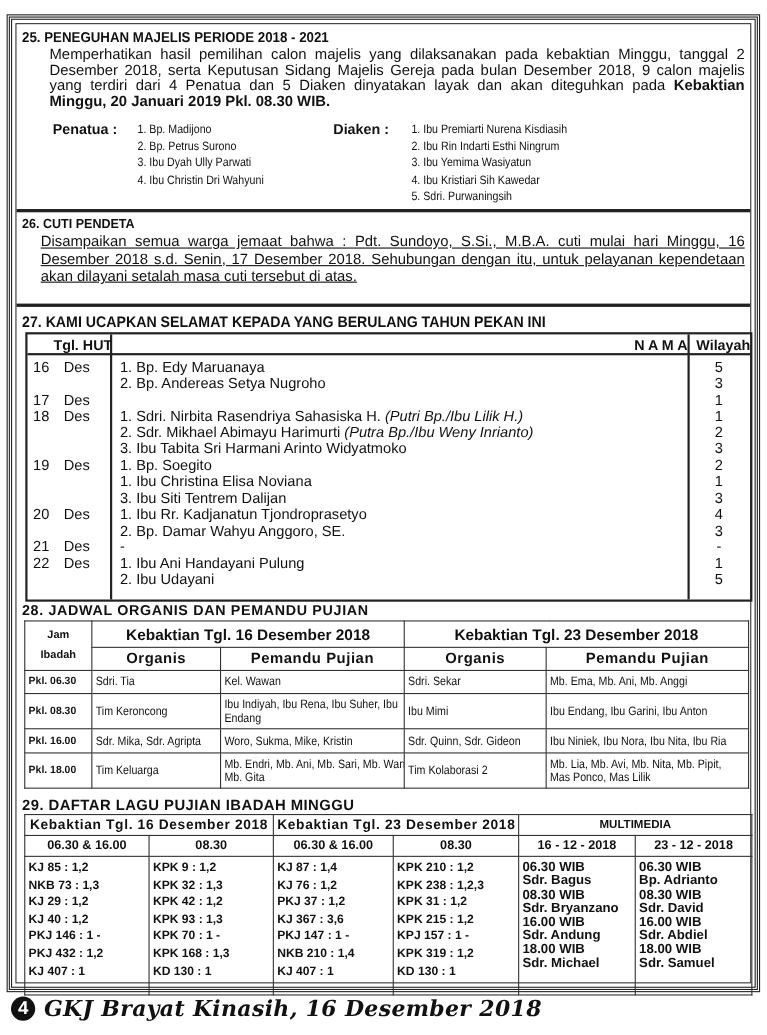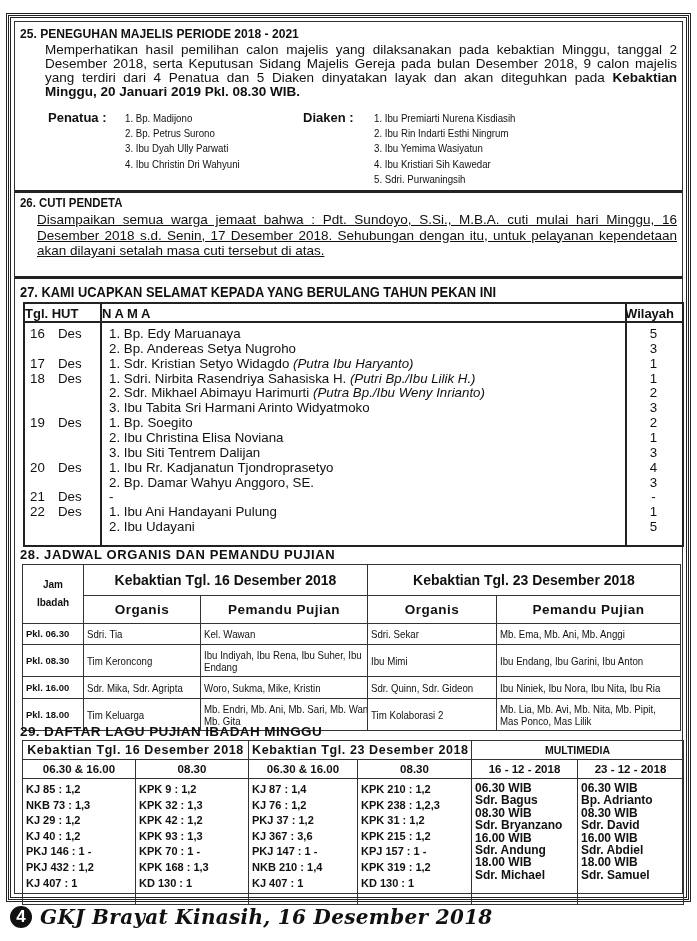--- a/index.html
+++ b/index.html
@@ -30,21 +30,21 @@
   .para b { font-weight: bold; }
 
   .namelist { position: absolute; font-size: 11px; line-height: 15.2px; transform: scaleX(0.88); transform-origin: left top; white-space: nowrap; }
   .namelabel { position: absolute; font-weight: bold; font-size: 13px; }
 
   
   .t27 { position: absolute; left: 8px; width: 661px; border: 2px solid #222; }
   .t27 .head { position: absolute; left: 0; right: 0; top: 0; height: 19px; border-bottom: 2px solid #222; font-weight: bold; font-size: 13px; }
   .t27 .col1 { position: absolute; left: 0; width: 77px; top: 0; bottom: 0; border-right: 2px solid #222; }
   .t27 .col3 { position: absolute; right: 0; width: 57px; top: 0; bottom: 0; border-left: 2px solid #222; }
-  .t27 .hcell { position: absolute; top: 2px; text-align: left; }
+  .t27 .hcell { position: absolute; top: 2px; text-align: right; }
   .row27 { position: absolute; left: 0; right: 0; height: 14.8px; font-size: 13.3px; line-height: 14.8px; white-space: nowrap; }
   .row27 .d { position: absolute; left: 5px; width: 70px; }
   .row27 .d .dn { display: inline-block; width: 28px; }
   .row27 .n { position: absolute; left: 84px; }
   .row27 .n i { font-style: italic; }
   .row27 .w { position: absolute; right: 0; width: 57px; text-align: center; }
 
   
   table.grid { position: absolute; border-collapse: collapse; table-layout: fixed; }
   table.grid td { border: 1px solid #333; vertical-align: middle; padding: 0 3px; overflow: hidden; white-space: nowrap; }
@@ -122,21 +122,20 @@
               <div class="n"><span>1. Bp. Edy Maruanaya</span></div>
               <div class="w">5</div>
             </div>
             <div class="row27" style="top:14.85px">
               <div class="d"><span class="dn"></span><span></span></div>
               <div class="n"><span>2. Bp. Andereas Setya Nugroho</span></div>
               <div class="w">3</div>
             </div>
             <div class="row27" style="top:29.7px">
               <div class="d"><span class="dn">17</span><span>Des</span></div>
-              <div class="n"><span>1. Sdr. Kristian Setyo Widagdo </span><i>(Putra Ibu Haryanto)</i></div>
               <div class="w">1</div>
             </div>
             <div class="row27" style="top:44.55px">
               <div class="d"><span class="dn">18</span><span>Des</span></div>
               <div class="n"><span>1. Sdri. Nirbita Rasendriya Sahasiska H. </span><i>(Putri Bp./Ibu Lilik H.)</i></div>
               <div class="w">1</div>
             </div>
             <div class="row27" style="top:59.4px">
               <div class="d"><span class="dn"></span><span></span></div>
               <div class="n"><span>2. Sdr. Mikhael Abimayu Harimurti </span><i>(Putra Bp./Ibu Weny Inrianto)</i></div>
@@ -147,21 +146,21 @@
               <div class="n"><span>3. Ibu Tabita Sri Harmani Arinto Widyatmoko</span></div>
               <div class="w">3</div>
             </div>
             <div class="row27" style="top:89.1px">
               <div class="d"><span class="dn">19</span><span>Des</span></div>
               <div class="n"><span>1. Bp. Soegito</span></div>
               <div class="w">2</div>
             </div>
             <div class="row27" style="top:103.95px">
               <div class="d"><span class="dn"></span><span></span></div>
-              <div class="n"><span>2. Ibu Christina Elisa Noviana</span></div>
+              <div class="n"><span>1. Ibu Christina Elisa Noviana</span></div>
               <div class="w">1</div>
             </div>
             <div class="row27" style="top:118.8px">
               <div class="d"><span class="dn"></span><span></span></div>
               <div class="n"><span>3. Ibu Siti Tentrem Dalijan</span></div>
               <div class="w">3</div>
             </div>
             <div class="row27" style="top:133.65px">
               <div class="d"><span class="dn">20</span><span>Des</span></div>
               <div class="n"><span>1. Ibu Rr. Kadjanatun Tjondroprasetyo</span></div>
@@ -197,21 +196,21 @@
       <colgroup>
             <col style="width:61px">
             <col style="width:117px">
             <col style="width:167px">
             <col style="width:129px">
             <col style="width:184px">
           </colgroup>
       <tbody>
             <tr style="height:24px;">
         <td rowspan="2" class="jam">
-                <span style="white-space:normal; display:block; width:40px; margin:11px auto;">Jam Ibadah</span>
+                <span style="white-space:normal; display:block; width:40px; margin:0 auto;">Jam Ibadah</span>
               </td>
         <td colspan="2" class="hdr1">Kebaktian Tgl. 16 Desember 2018</td>
         <td colspan="2" class="hdr1">Kebaktian Tgl. 23 Desember 2018</td>
       </tr>
       <tr style="height:21px;">
         <td class="hdr2">Organis</td>
         <td class="hdr2">Pemandu Pujian</td>
         <td class="hdr2">Organis</td>
         <td class="hdr2">Pemandu Pujian</td>
       </tr>

